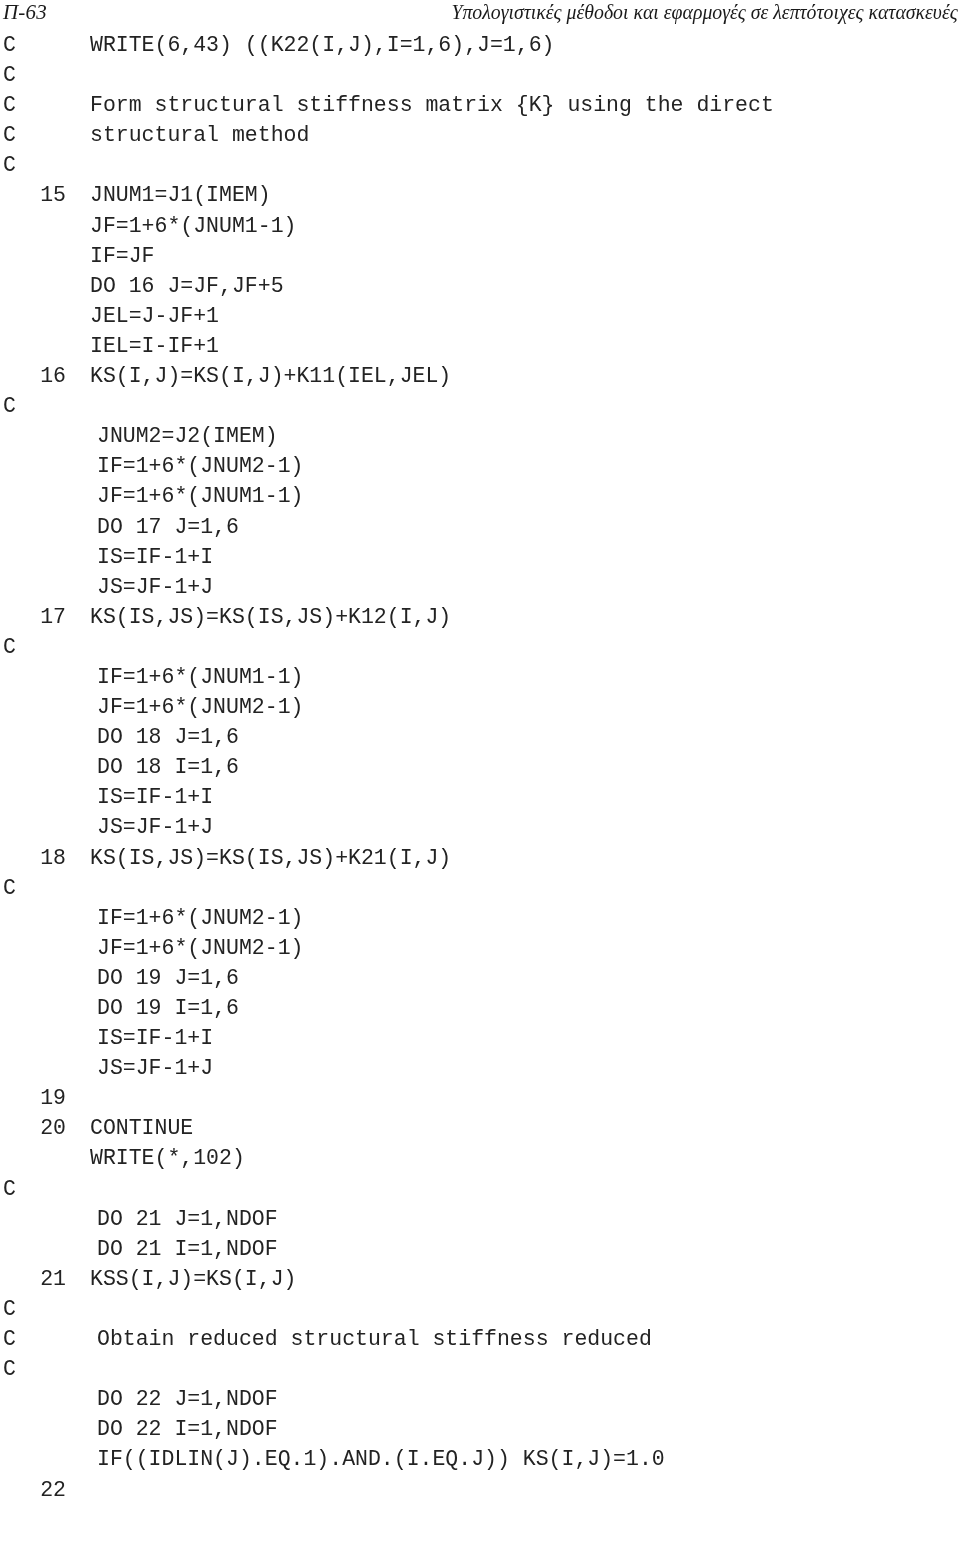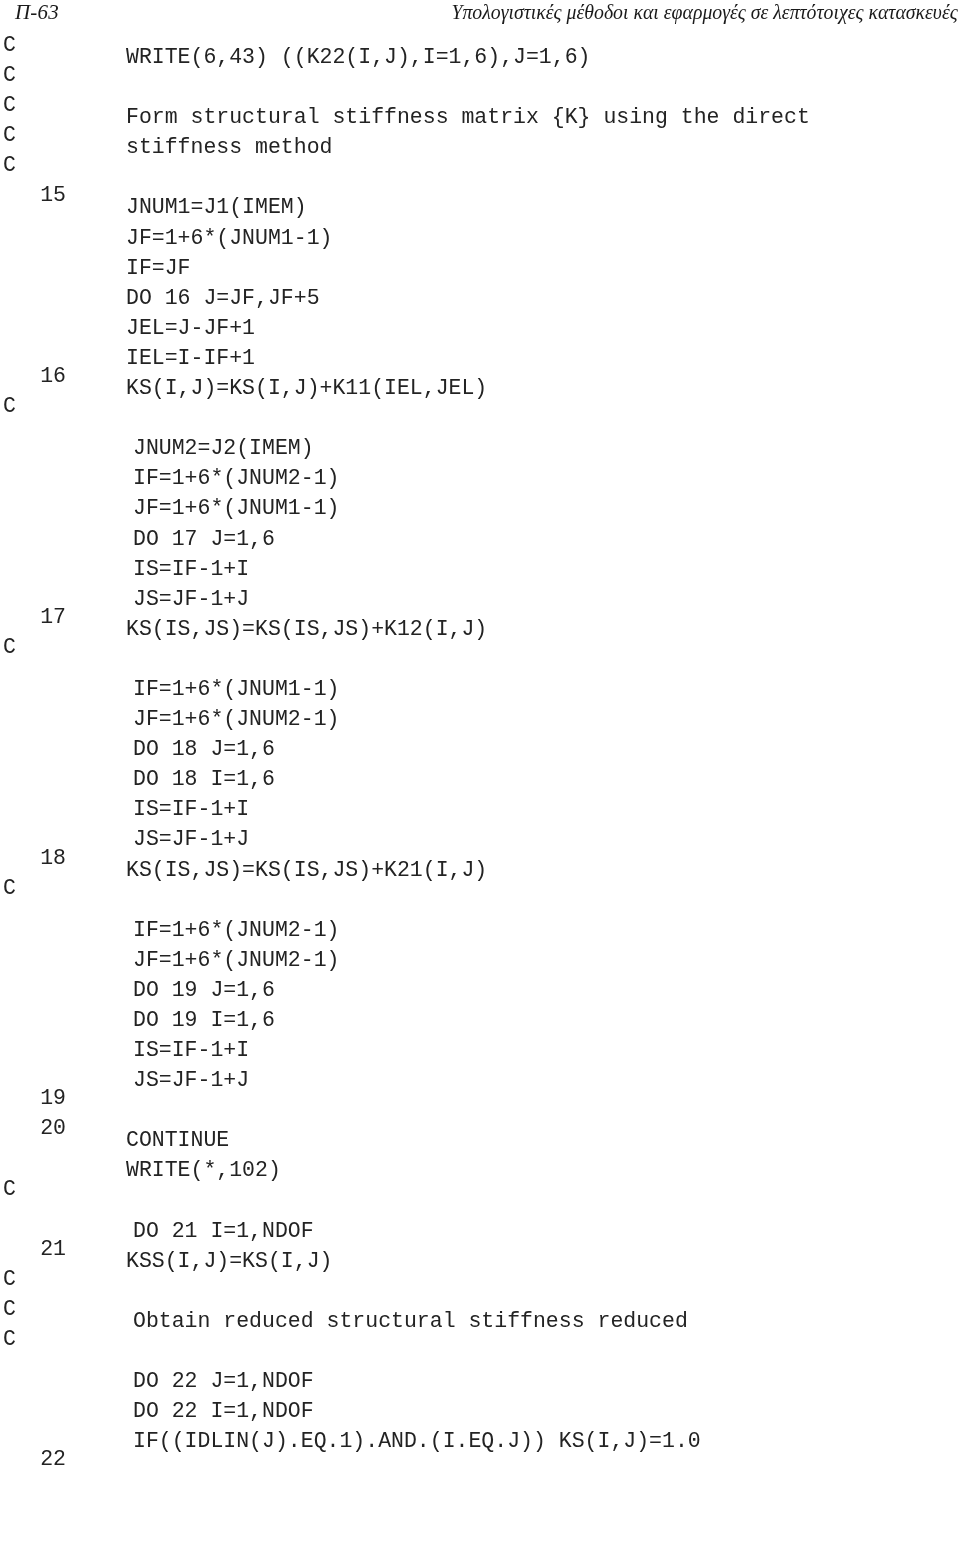--- a/index.html
+++ b/index.html
@@ -28,21 +28,21 @@
     display: flex;
     align-items: flex-start;
     justify-content: space-between;
   }
   .header-pageno {
     font-family: "Liberation Serif", "DejaVu Serif", serif;
     font-style: italic;
     font-size: 21px;
     line-height: 24px;
     letter-spacing: 0.2px;
-    padding-left: 15px;
+    padding-left: 3px;
     color: #1a1a1a;
     white-space: nowrap;
   }
   .header-title {
     font-family: "Liberation Serif", "DejaVu Serif", serif;
     font-style: italic;
     font-size: 20.5px;
     line-height: 24px;
     padding-right: 2px;
     color: #1a1a1a;
@@ -77,41 +77,40 @@
   .col-label {
     position: absolute;
     left: 0;
     top: 0;
     width: 66px;
     text-align: right;
   }
   .col-code {
     position: absolute;
     left: 90px;
-    top: 12px;
+    top: 0;
     white-space: pre;
-    margin-left: 36px;
   }
   .code-line.indented .col-code {
     left: 97px;
   }
 </style>
 </head>
 <body>
 
 <div class="page-header">
   <div class="header-pageno">Π-63</div>
   <div class="header-title">Υπολογιστικές μέθοδοι και εφαρμογές σε λεπτότοιχες κατασκευές</div>
 </div>
 
 <div class="code-listing" id="code-listing">
     <div class="code-line"><span class="col-mark">C</span><span class="col-code">WRITE(6,43) ((K22(I,J),I=1,6),J=1,6)</span></div>
     <div class="code-line"><span class="col-mark">C</span></div>
     <div class="code-line"><span class="col-mark">C</span><span class="col-code">Form structural stiffness matrix {K} using the direct</span></div>
-    <div class="code-line"><span class="col-mark">C</span><span class="col-code">stiffness method</span></div>
+    <div class="code-line"><span class="col-mark">C</span><span class="col-code">structural method</span></div>
     <div class="code-line"><span class="col-mark">C</span></div>
     <div class="code-line"><span class="col-label">15</span><span class="col-code">JNUM1=J1(IMEM)</span></div>
     <div class="code-line"><span class="col-code">JF=1+6*(JNUM1-1)</span></div>
     <div class="code-line"><span class="col-code">IF=JF</span></div>
     <div class="code-line"><span class="col-code">DO 16 J=JF,JF+5</span></div>
     <div class="code-line"><span class="col-code">JEL=J-JF+1</span></div>
     <div class="code-line"><span class="col-code">IEL=I-IF+1</span></div>
     <div class="code-line"><span class="col-label">16</span><span class="col-code">KS(I,J)=KS(I,J)+K11(IEL,JEL)</span></div>
     <div class="code-line"><span class="col-mark">C</span></div>
     <div class="code-line indented"><span class="col-code">JNUM2=J2(IMEM)</span></div>
@@ -133,20 +132,21 @@
     <div class="code-line indented"><span class="col-code">IF=1+6*(JNUM2-1)</span></div>
     <div class="code-line indented"><span class="col-code">JF=1+6*(JNUM2-1)</span></div>
     <div class="code-line indented"><span class="col-code">DO 19 J=1,6</span></div>
     <div class="code-line indented"><span class="col-code">DO 19 I=1,6</span></div>
     <div class="code-line indented"><span class="col-code">IS=IF-1+I</span></div>
     <div class="code-line indented"><span class="col-code">JS=JF-1+J</span></div>
     <div class="code-line"><span class="col-label">19</span></div>
     <div class="code-line"><span class="col-label">20</span><span class="col-code">CONTINUE</span></div>
     <div class="code-line"><span class="col-code">WRITE(*,102)</span></div>
     <div class="code-line"><span class="col-mark">C</span></div>
+    <div class="code-line indented"><span class="col-code">DO 21 J=1,NDOF</span></div>
     <div class="code-line indented"><span class="col-code">DO 21 I=1,NDOF</span></div>
     <div class="code-line"><span class="col-label">21</span><span class="col-code">KSS(I,J)=KS(I,J)</span></div>
     <div class="code-line"><span class="col-mark">C</span></div>
     <div class="code-line indented"><span class="col-mark">C</span><span class="col-code">Obtain reduced structural stiffness reduced</span></div>
     <div class="code-line"><span class="col-mark">C</span></div>
     <div class="code-line indented"><span class="col-code">DO 22 J=1,NDOF</span></div>
     <div class="code-line indented"><span class="col-code">DO 22 I=1,NDOF</span></div>
     <div class="code-line indented"><span class="col-code">IF((IDLIN(J).EQ.1).AND.(I.EQ.J)) KS(I,J)=1.0</span></div>
     <div class="code-line"><span class="col-label">22</span></div>
   </div>

